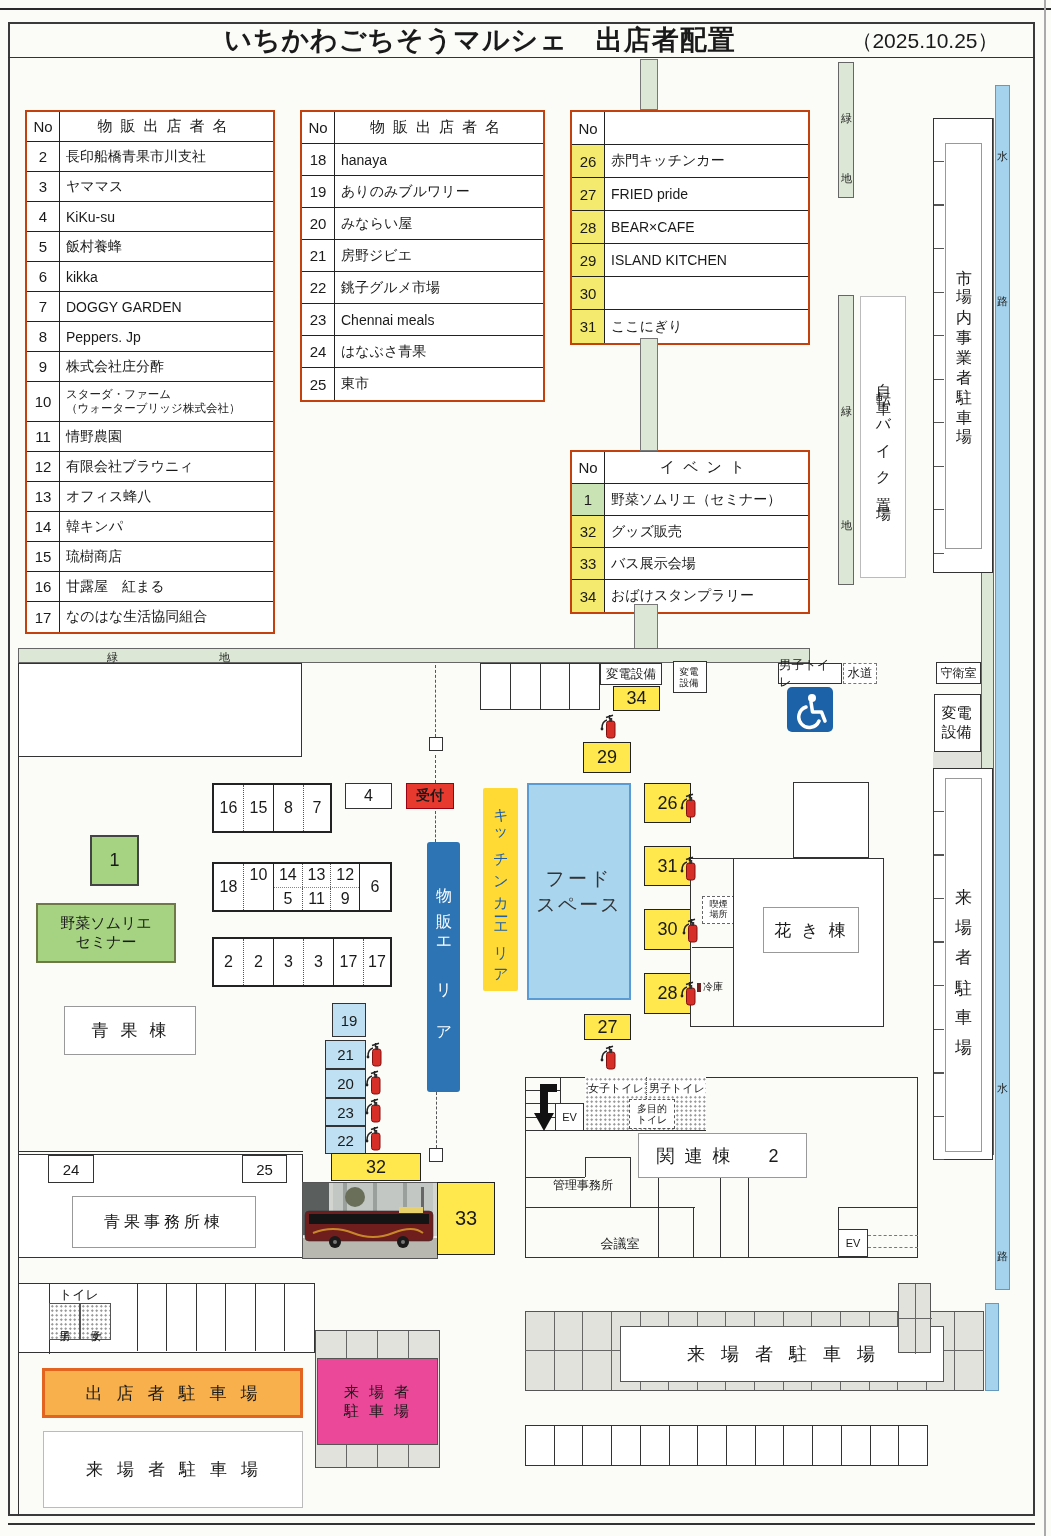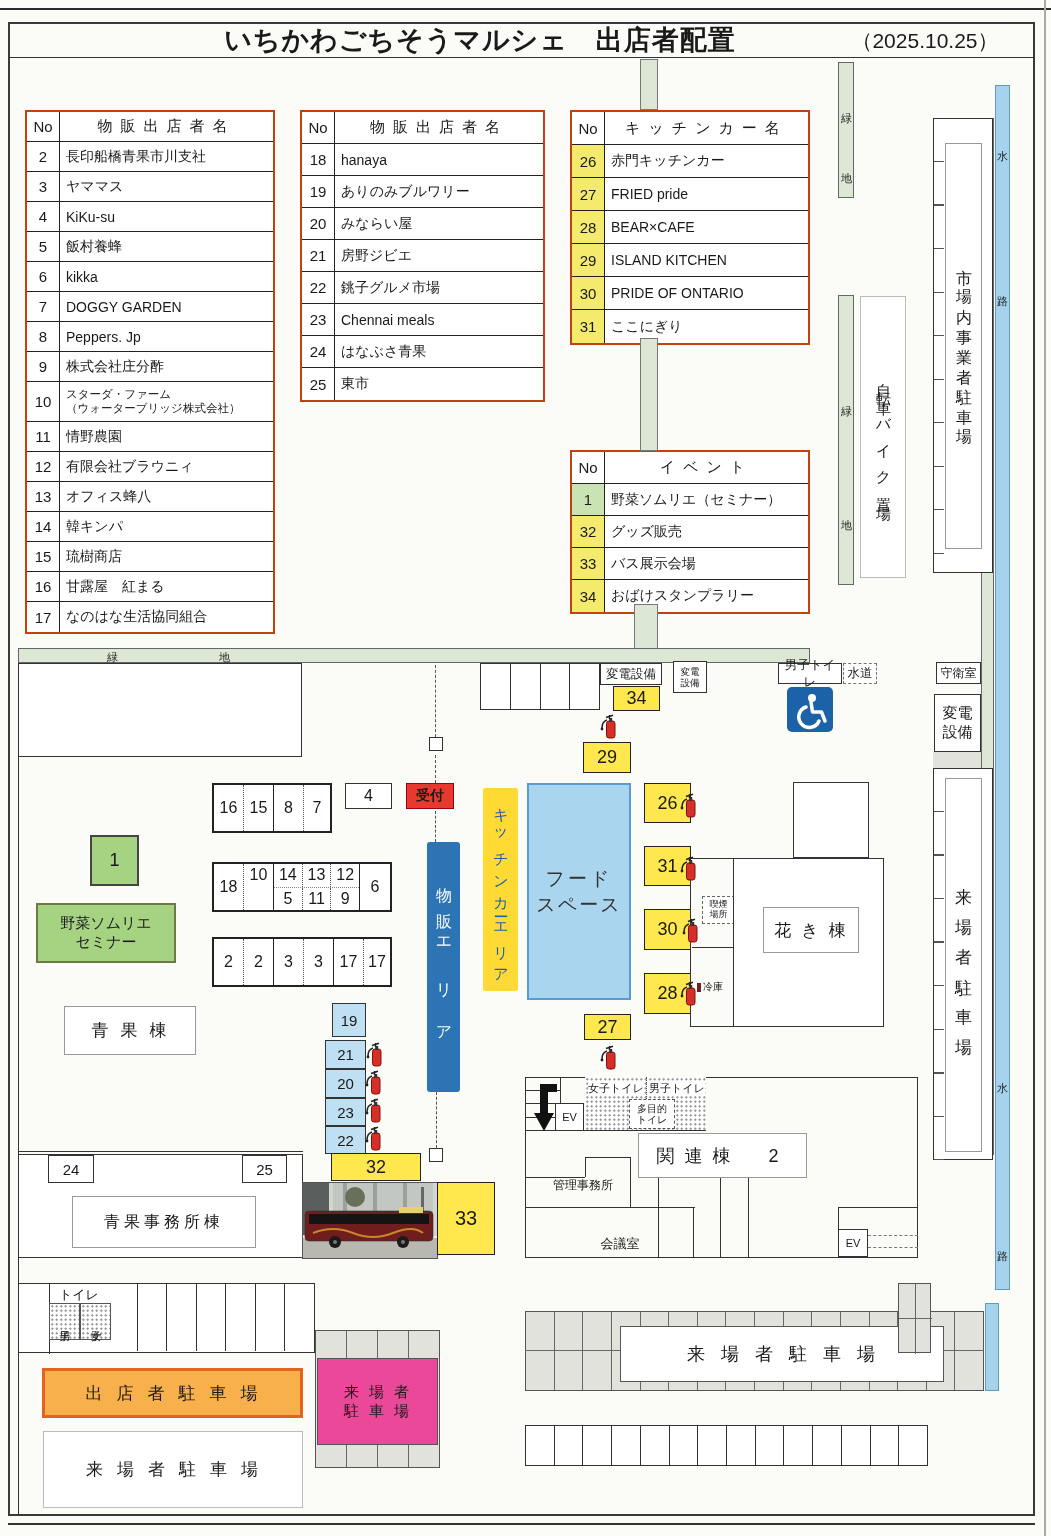--- a/index.html
+++ b/index.html
@@ -1,20 +1,20 @@
 <!DOCTYPE html>
 <html style="--yellow: #ffe84d; --tableYellow: #f3ea6e; --tableGreen: #c9e3b4; --blue: #2d74b5; --kitchenYellow: #ffd934; --foodBlue: #a9d5ef; --foodBorder: #5b9bd5; --lightBlue: #bfe0f2; --greenBox: #a6d382; --greenStrip: #dce7d5; --waterBlue: #a5d2ec; --orange: #f7b04c; --orangeBorder: #e2641e; --red: #e8392f; --grayPark: #e2e2dd; --extRed: #d62f27; --wcBlue: #1b62a8;"><head>
 <meta charset="utf-8">
 <style>
   html,body{margin:0;padding:0;background:#e9e9e5;}
   .page{position:relative;width:1051px;height:1536px;background:#fbfbf8;overflow:hidden;
         font-family:"Liberation Sans","DejaVu Sans",sans-serif;color:#1a1a1a;}
   .abs{position:absolute;box-sizing:border-box;}
   .box{position:absolute;box-sizing:border-box;border:1.5px solid #333;background:#fff;}
-  .lbl{display:flex;align-items:center;justify-content:center;text-align:center;}
+  .lbl{display:flex;align-items:center;justify-content:center;text-align:left;}
   .hline{position:absolute;border-top:1.5px solid #333;height:0;}
   .vline{position:absolute;border-left:1.5px solid #333;width:0;}
   .thin{border-width:1px;}
   .dashv{position:absolute;width:0;border-left:1.5px dashed #555;}
   .vtext{writing-mode:vertical-rl;text-orientation:upright;}
   .green{background:var(--greenStrip);}
   .waterbg{background:var(--waterBlue);}
   .graybg{background:var(--grayPark);}
   .ybox{background:var(--yellow);font-size:18px;border:1.8px solid #222;}
   .bluebox{background:var(--lightBlue);font-size:15px;}
@@ -167,41 +167,39 @@
         <div class="tname">はなぶさ青果</div>
       </div>
       <div class="trow">
         <div class="tno">25</div>
         <div class="tname">東市</div>
       </div>
     </div>
   <div class="vtable t3" style="left:570px;top:110px;width:240px;">
       <div class="trow thead">
         <div class="tno">No</div>
-        <div class="tname">キッチンカー名</div>
       </div>
       <div class="trow">
         <div class="tno c-y">26</div>
         <div class="tname">赤門キッチンカー</div>
       </div>
       <div class="trow">
         <div class="tno c-y">27</div>
         <div class="tname">FRIED pride</div>
       </div>
       <div class="trow">
         <div class="tno c-y">28</div>
         <div class="tname">BEAR×CAFE</div>
       </div>
       <div class="trow">
         <div class="tno c-y">29</div>
         <div class="tname">ISLAND KITCHEN</div>
       </div>
       <div class="trow">
         <div class="tno c-y">30</div>
-        <div class="tname">PRIDE OF ONTARIO</div>
       </div>
       <div class="trow">
         <div class="tno c-y">31</div>
         <div class="tname">ここにぎり</div>
       </div>
     </div>
   <div class="vtable t4" style="left:570px;top:450px;width:240px;">
       <div class="trow thead">
         <div class="tno">No</div>
         <div class="tname">イベント</div>

